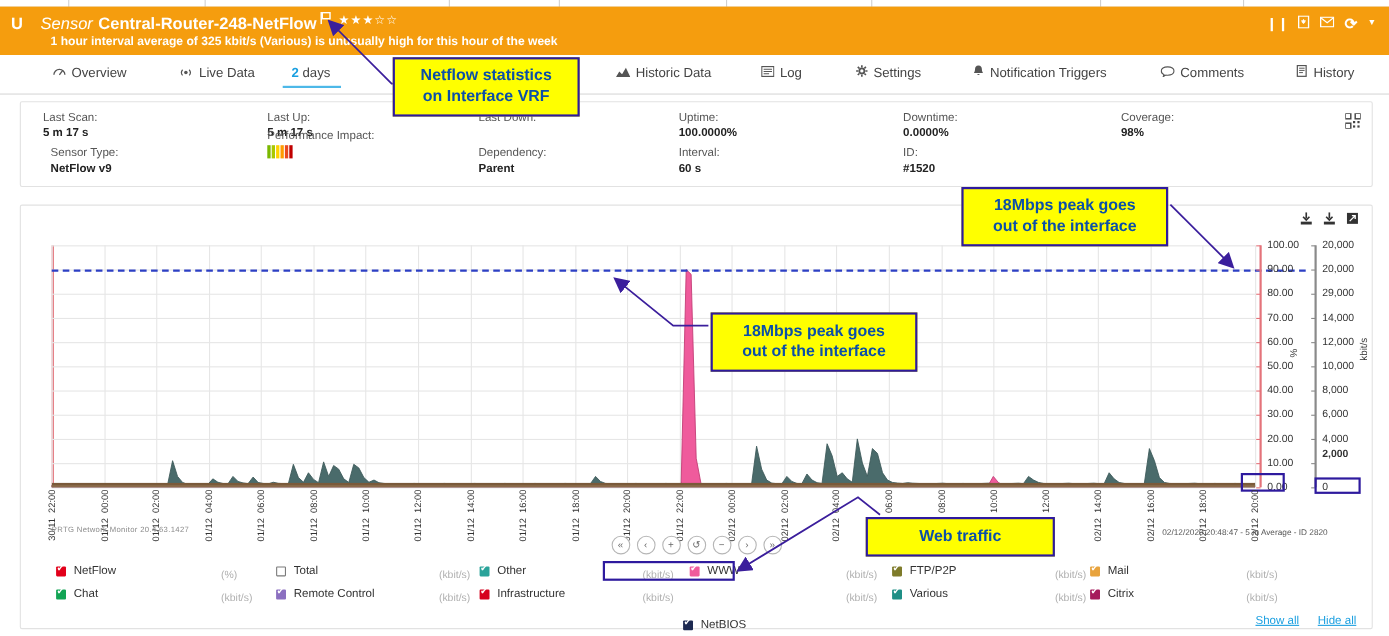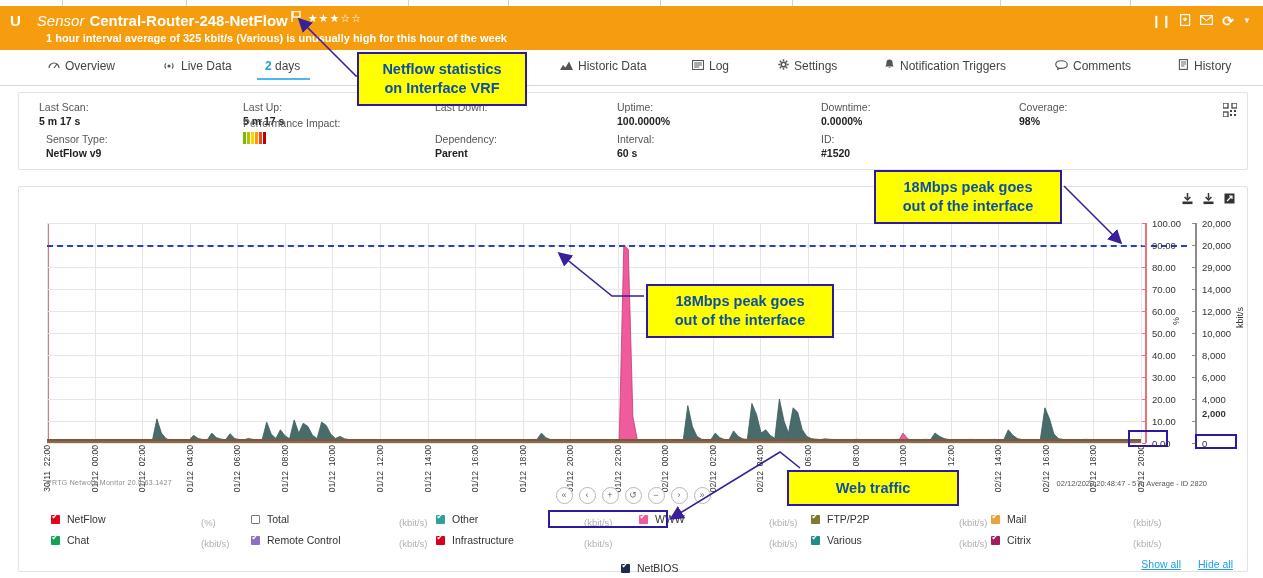--- a/index.html
+++ b/index.html
@@ -476,21 +476,21 @@
         <div class="lgitem" style="left: 200px;">
           <span class="cbx empty"></span>
           <span class="lgname">Total</span>
         </div>
         <div class="lgunit" style="left: 348px; top: 4px;">(kbit/s)</div>
         <div class="lgitem" style="left: 385px;">
           <span class="cbx checked" style="background: rgb(42, 163, 154);"></span>
           <span class="lgname">Other</span>
         </div>
         <div class="lgunit" style="left: 533px; top: 4px;">(kbit/s)</div>
-        <div class="lgitem" style="left: 588px;">
+        <div class="lgitem" style="left: 576px;">
           <span class="cbx checked" style="background: rgb(239, 91, 156);"></span>
           <span class="lgname">WWW</span>
         </div>
         <div class="lgunit" style="left: 718px; top: 4px;">(kbit/s)</div>
         <div class="lgitem" style="left: 760px;">
           <span class="cbx checked" style="background: rgb(126, 123, 42);"></span>
           <span class="lgname">FTP/P2P</span>
         </div>
         <div class="lgunit" style="left: 908px; top: 4px;">(kbit/s)</div>
         <div class="lgitem" style="left: 940px;">

